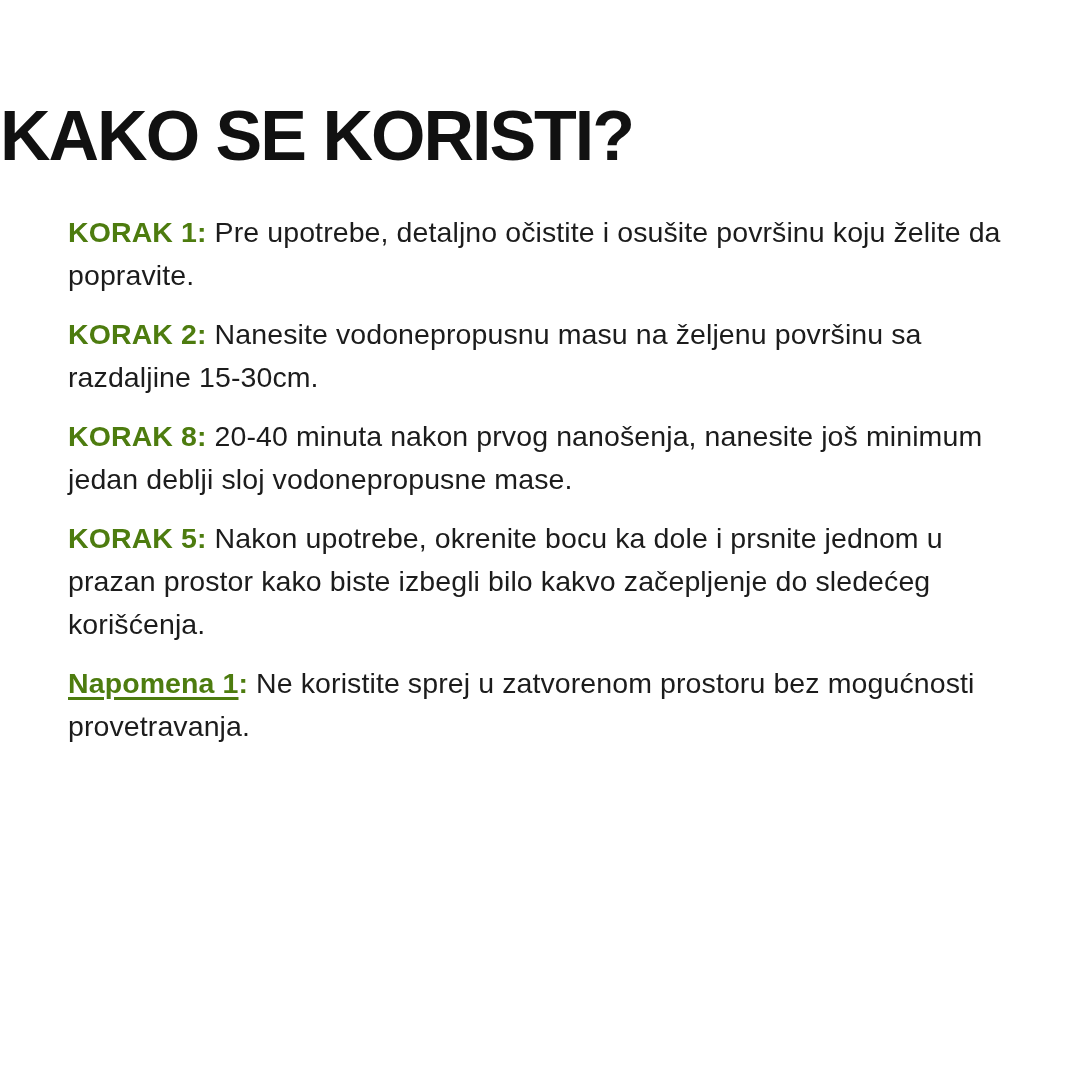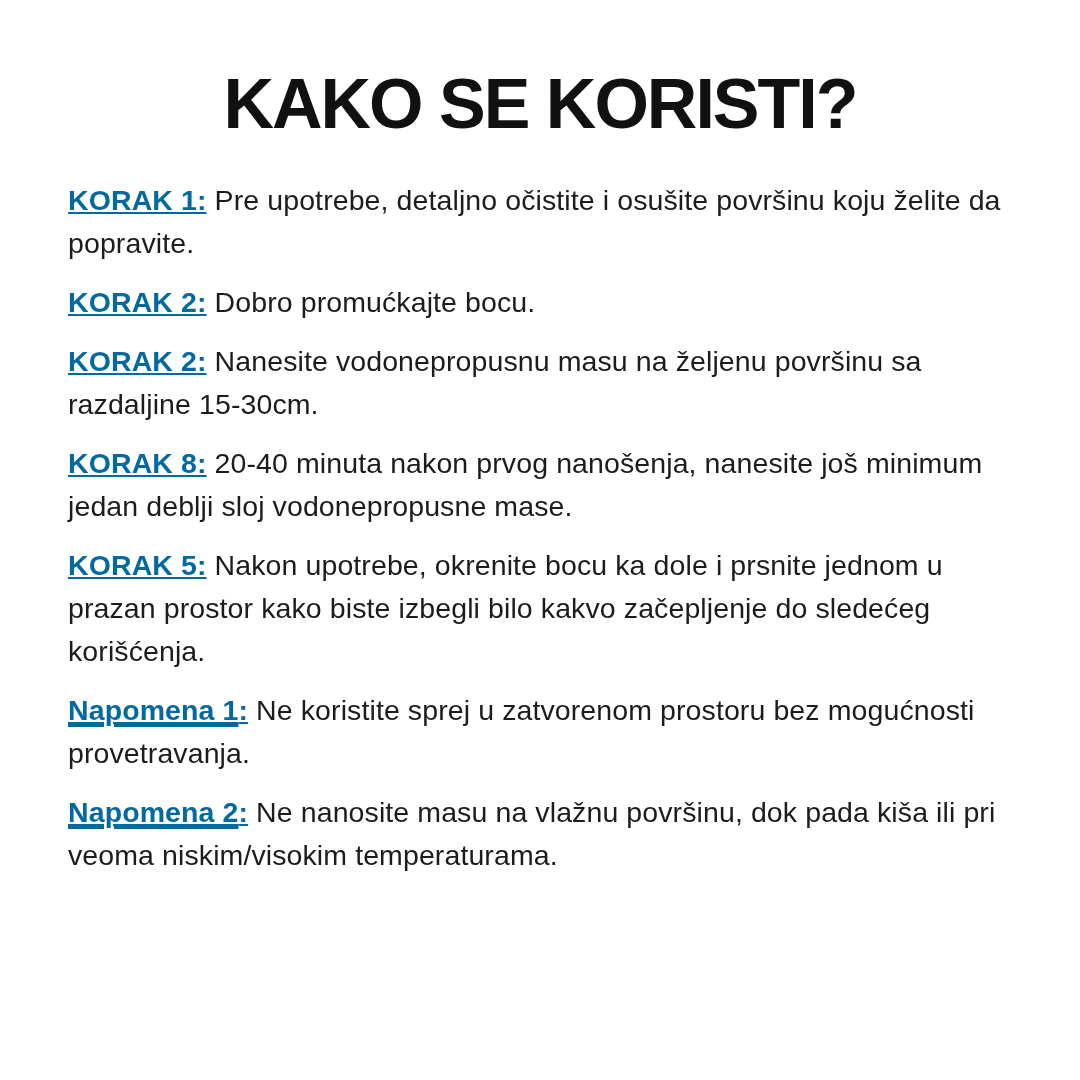--- a/index.html
+++ b/index.html
@@ -12,63 +12,58 @@
     height: 1080px;
     background: #ffffff;
     box-sizing: border-box;
     overflow: hidden;
     font-family: "Liberation Sans", "DejaVu Sans", sans-serif;
   }
   .content {
     padding: 0 68px;
   }
   .title {
-    margin: 64px 0 34px 0;
-    text-align: center;
+    margin: 96px 0 34px 0;
+    text-align: left;
     font-size: 70px;
     line-height: 1.15;
     font-weight: 800;
     letter-spacing: -2px;
     color: #111111;
   }
   .para {
     margin: 0 0 16px 0;
     font-size: 28.5px;
     line-height: 43px;
     color: #1c1c1c;
     letter-spacing: 0.1px;
   }
   .lbl {
     font-weight: 700;
-    color: #0369a1;
-    text-decoration: underline;
+    color: #4d7c0f;
   }
   .u {
     text-decoration: underline;
     text-decoration-thickness: 3px;
     text-underline-offset: 4px;
   }
 </style>
 </head>
 <body>
 
 <div class="poster">
   <h1 class="title">KAKO SE KORISTI?</h1>
 
   <div class="content">
 
     <p class="para">
       <b class="lbl"><span>KORAK 1</span><span>:</span></b>
       <span>Pre upotrebe, detaljno očistite i osušite površinu koju želite da popravite.</span>
     </p>
 
-    <p class="para">
-      <b class="lbl"><span>KORAK 2</span><span>:</span></b>
-      <span>Dobro promućkajte bocu.</span>
-    </p>
 
     <p class="para">
       <b class="lbl"><span>KORAK 2</span><span>:</span></b>
       <span>Nanesite vodonepropusnu masu na željenu površinu sa razdaljine 15-30cm.</span>
     </p>
 
     <p class="para">
       <b class="lbl"><span>KORAK 8</span><span>:</span></b>
       <span>20-40 minuta nakon prvog nanošenja, nanesite još minimum jedan deblji sloj vodonepropusne mase.</span>
     </p>
@@ -77,19 +72,15 @@
       <b class="lbl"><span>KORAK 5</span><span>:</span></b>
       <span>Nakon upotrebe, okrenite bocu ka dole i prsnite jednom u prazan prostor kako biste izbegli bilo kakvo začepljenje do sledećeg korišćenja.</span>
     </p>
 
 
     <p class="para">
       <b class="lbl"><span class="u">Napomena 1</span><span>:</span></b>
       <span>Ne koristite sprej u zatvorenom prostoru bez mogućnosti provetravanja.</span>
     </p>
 
-    <p class="para">
-      <b class="lbl"><span class="u">Napomena 2</span><span>:</span></b>
-      <span>Ne nanosite masu na vlažnu površinu, dok pada kiša ili pri veoma niskim/visokim temperaturama.</span>
-    </p>
 
   </div>
 </div>
 
 </body></html>

